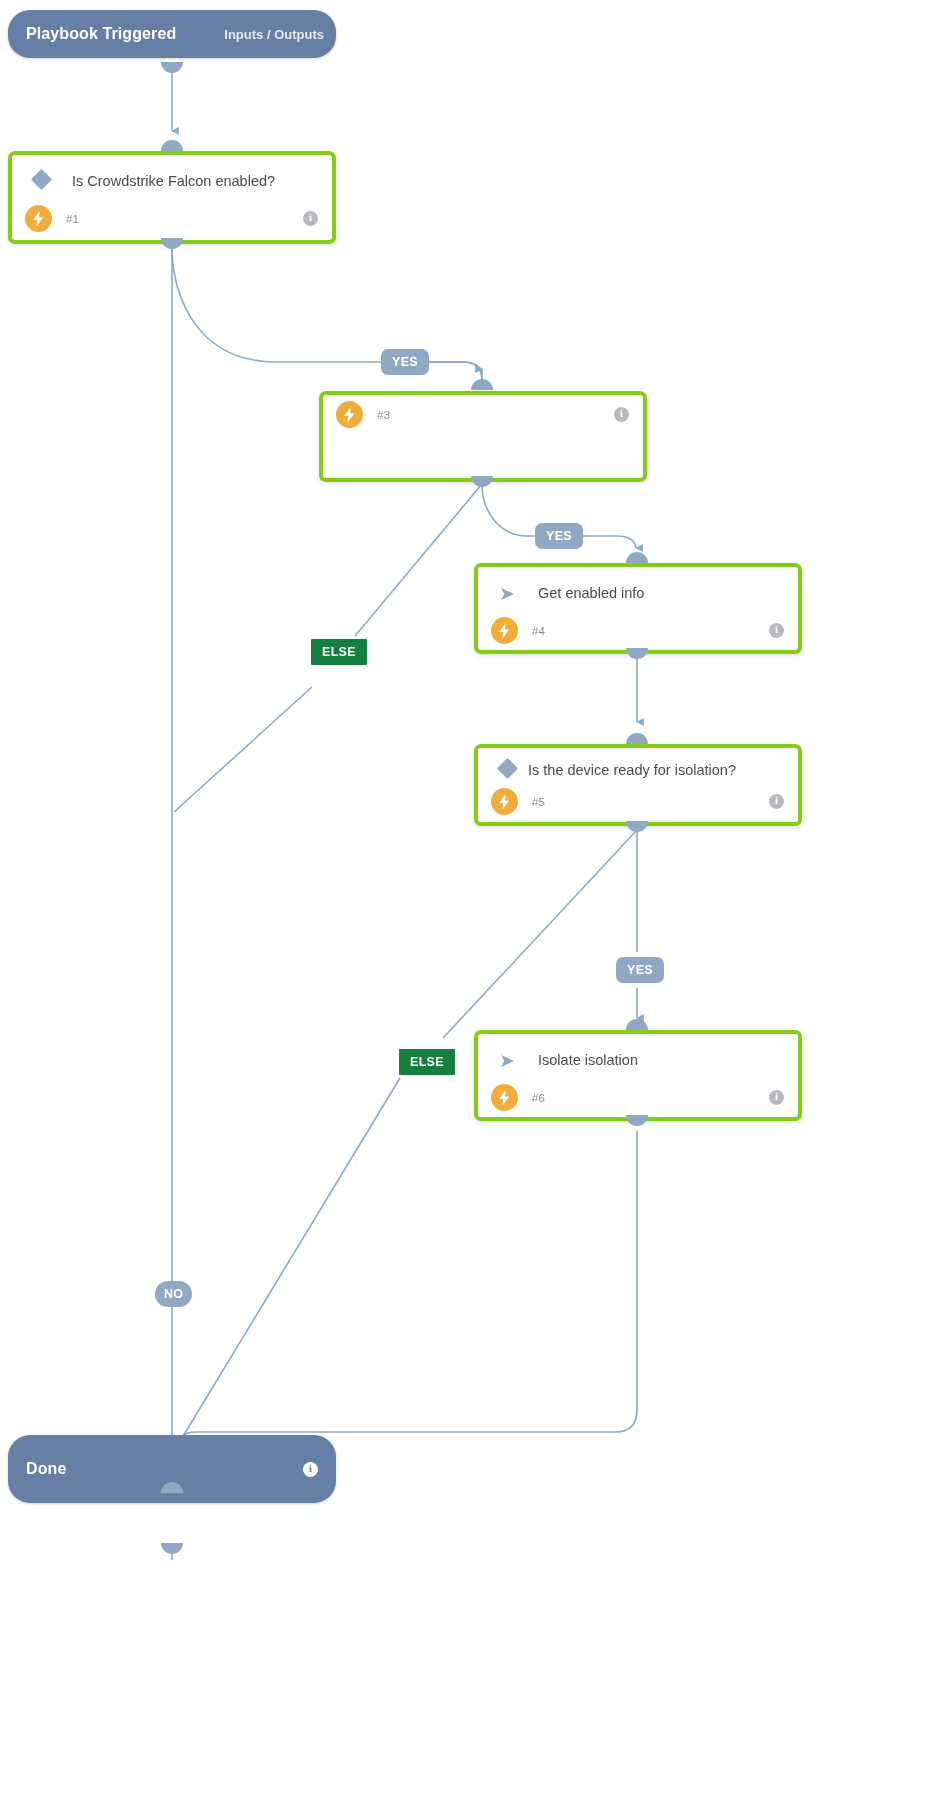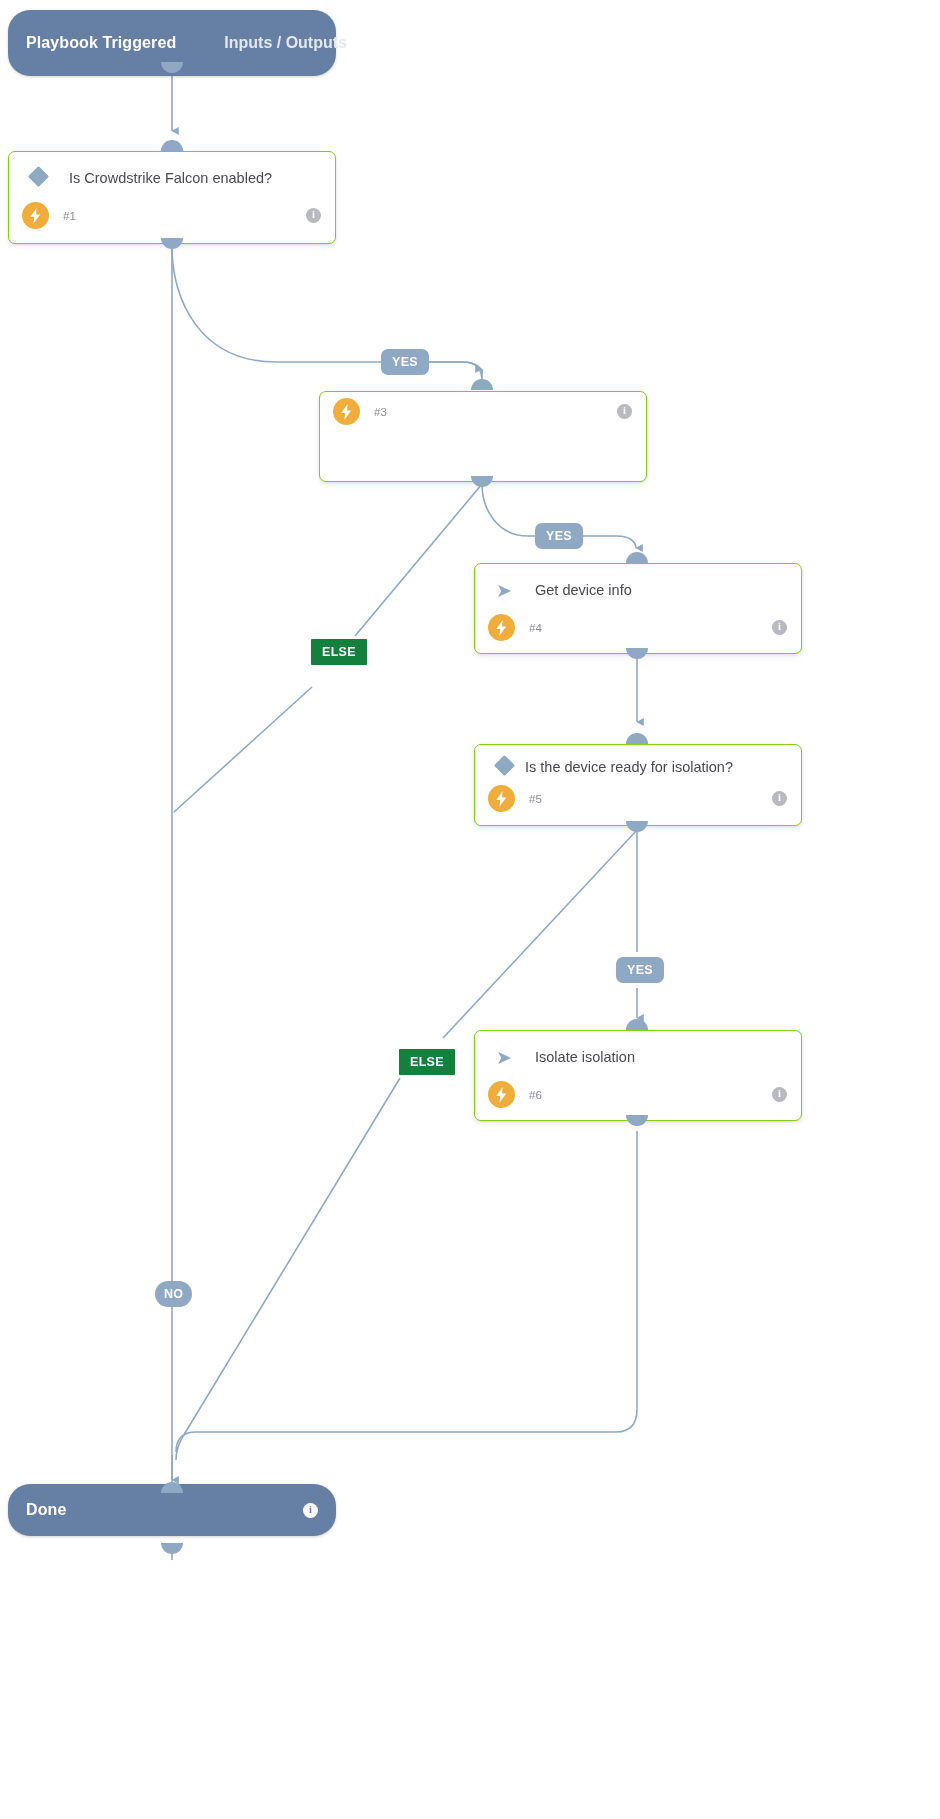--- a/index.html
+++ b/index.html
@@ -41,30 +41,30 @@
     white-space: nowrap;
   }
   .pill-right {
     margin-left: auto;
     display: flex;
     align-items: center;
     gap: 8px;
   }
   .pill-sub {
     color: #e3e8f0;
-    font-size: 16px;
+    font-size: 13px;
     font-weight: 600;
     white-space: nowrap;
   }
 
   
   .card {
     position: absolute;
     background: #ffffff;
-    border: 1px solid #84cc16;
+    border: 4px solid #84cc16;
     border-radius: 7px;
     box-shadow: 0 1px 3px rgba(0,0,0,0.10), 0 3px 7px rgba(0,0,0,0.05);
     z-index: 4;
     overflow: hidden;
   }
   .card-head {
     display: flex;
     align-items: flex-start;
     padding: 16px 16px 0 16px;
     min-height: 44px;
@@ -209,21 +209,21 @@
 
       <path d="M637,1131 L637,1409 C637,1424 630,1432 616,1432 L340,1432"></path>
       <path d="M340,1432 L196,1432 C182,1432 176,1440 176,1452"></path>
 
       <path d="M172,1455 L172,1487" marker-end="url(#arw)"></path>
 
       <path d="M172,1545 L172,1560"></path>
     </g>
   </svg>
 
-  <div class="pill" style="left:8px; top:10px; width:328px; height:66px;gap:48px;">
+  <div class="pill" style="left:8px; top:10px; width:328px; height:48px;gap:48px;">
     <span class="pill-title">Playbook Triggered</span>
     <span class="pill-right">
       <span class="pill-sub">Inputs / Outputs</span>
     </span>
   </div>
   <div class="port port-out" style="left:161px; top:62px;"></div>
 
   <div class="port port-in" style="left:161px; top:140px;"></div>
   <div class="card" style="left:8px; top:151px; width:328px; height:93px;">
     <div class="card-head">
@@ -263,21 +263,21 @@
   <div class="elabel yes" style="left:535px; top:523px;">YES</div>
 
   <div class="elabel els" style="left:311px; top:639px;">ELSE</div>
 
   <div class="port port-in" style="left:626px; top:552px;"></div>
   <div class="card" style="left:474px; top:563px; width:328px; height:91px;">
     <div class="card-head">
       <span class="card-icon">
         <span class="chevron">➤</span>
       </span>
-      <span class="card-title">Get device info</span>
+      <span class="card-title">Get enabled info</span>
     </div>
     <div class="card-foot">
       <span class="bolt">
         <svg width="13" height="16" viewBox="0 0 13 16">
           <path d="M7.6,0 L1.2,9.1 L5.3,9.1 L4.2,16 L11.2,6.4 L7.0,6.4 Z" fill="#ffffff"></path>
         </svg>
       </span>
       <span class="card-num">#4</span>
       <span class="info">i</span>
     </div>
@@ -324,21 +324,21 @@
       </span>
       <span class="card-num">#6</span>
       <span class="info">i</span>
     </div>
   </div>
   <div class="port port-out" style="left:626px; top:1115px;"></div>
 
   <div class="elabel no" style="left:155px; top:1281px;">NO</div>
 
   <div class="port port-in" style="left:161px; top:1482px;"></div>
-  <div class="pill" style="left:8px; top:1484px; width:328px; height:52px;">
+  <div class="pill" style="left:8px; top:1435px; width:328px; height:68px;">
     <span class="pill-title">Done</span>
     <span class="pill-right">
       <span class="info info-light">i</span>
     </span>
   </div>
   <div class="port port-out" style="left:161px; top:1543px;"></div>
 
 </div>
 
 </body></html>

